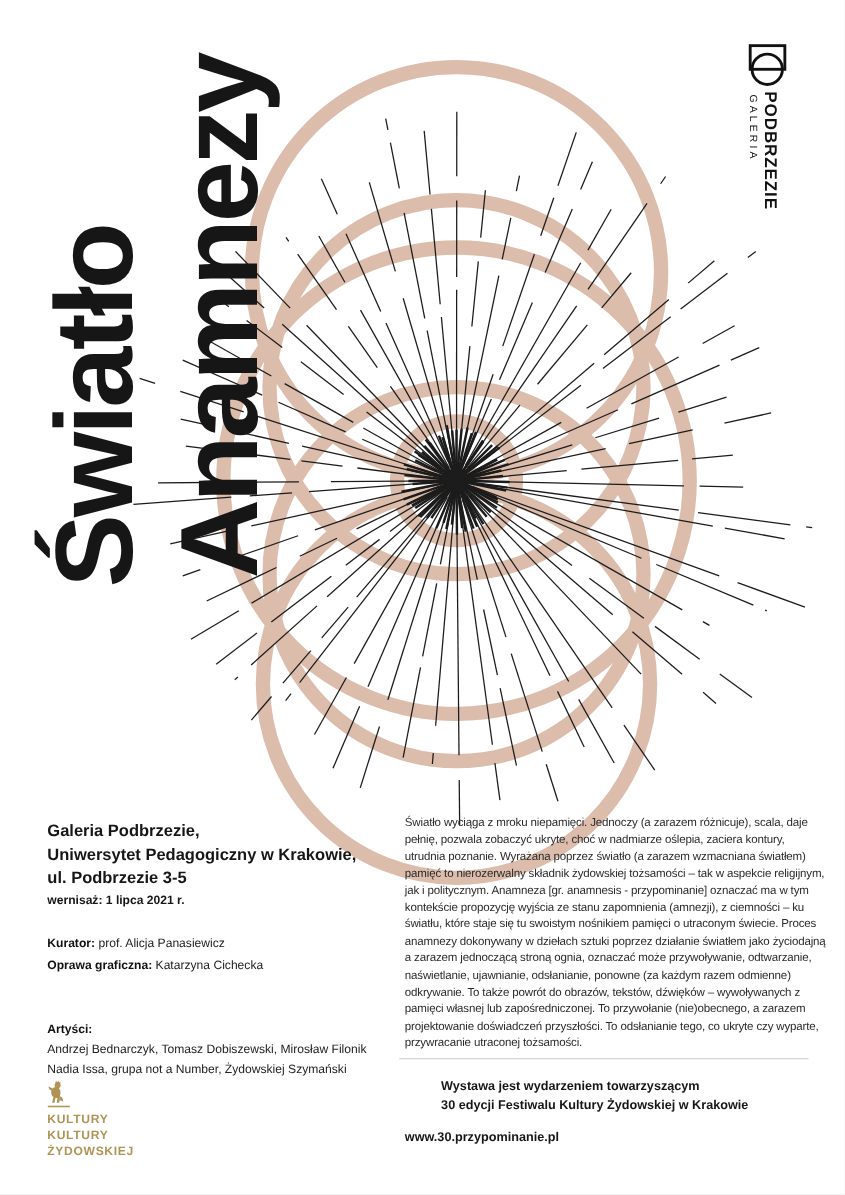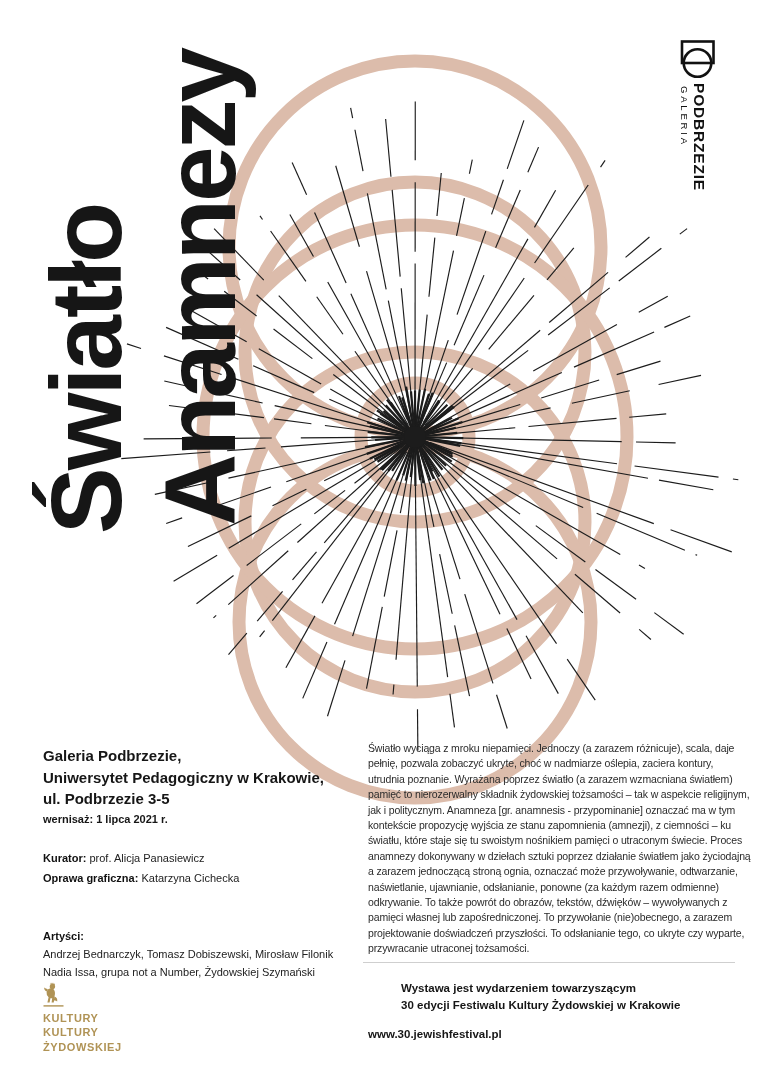--- a/index.html
+++ b/index.html
@@ -303,21 +303,21 @@
   </div>
 
   <div class="desc">Światło wyciąga z mroku niepamięci. Jednoczy (a zarazem różnicuje), scala, daje pełnię, pozwala zobaczyć ukryte, choć w nadmiarze oślepia, zaciera kontury, utrudnia poznanie. Wyrażana poprzez światło (a zarazem wzmacniana światłem) pamięć to nierozerwalny składnik żydowskiej tożsamości – tak w aspekcie religijnym, jak i politycznym. Anamneza [gr. anamnesis - przypominanie] oznaczać ma w tym kontekście propozycję wyjścia ze stanu zapomnienia (amnezji), z ciemności – ku światłu, które staje się tu swoistym nośnikiem pamięci o utraconym świecie. Proces anamnezy dokonywany w dziełach sztuki poprzez działanie światłem jako życiodajną a zarazem jednoczącą stroną ognia, oznaczać może przywoływanie, odtwarzanie, naświetlanie, ujawnianie, odsłanianie, ponowne (za każdym razem odmienne) odkrywanie. To także powrót do obrazów, tekstów, dźwięków – wywoływanych z pamięci własnej lub zapośredniczonej. To przywołanie (nie)obecnego, a zarazem projektowanie doświadczeń przyszłości. To odsłanianie tego, co ukryte czy wyparte, przywracanie utraconej tożsamości.</div>
 
   <div class="divider"></div>
 
   <div class="event-note">
     <div>Wystawa jest wydarzeniem towarzyszącym</div>
     <div>30 edycji Festiwalu Kultury Żydowskiej w Krakowie</div>
   </div>
-  <div class="website">www.30.jewishfestival.pl</div>
+  <div class="website">www.30.przypominanie.pl</div>
 
   <svg class="lion" width="22" height="26" viewBox="0 0 22 26">
     <g class="gold-fill" fill="#b09355">
       <path d="M8.2 2.4 L9.0 0.6 L10.0 2.0 L11.0 0.4 L11.9 2.2 L13.0 1.2 L12.6 3.4 Z"></path>
       <circle cx="10.4" cy="4.6" r="2.7"></circle>
       <path d="M8.6 6.2 Q5.2 6.6 4.6 10.2 Q4.2 13.4 6.6 15.2 L5.4 20.4 L7.6 20.4 L8.4 16.2 L10.2 16.2 L9.6 20.4 L11.8 20.4 L12.6 14.0 Q13.8 9.6 11.4 7.0 Z"></path>
       <path d="M5.0 9.6 Q2.0 8.8 2.2 5.6 Q4.0 7.2 5.8 7.0 Z"></path>
       <path d="M12.4 14.6 Q15.8 15.6 15.2 19.6 Q13.6 18.0 11.8 18.6 Z"></path>
       <rect x="1.5" y="23.2" width="20" height="1.4"></rect>
     </g>

